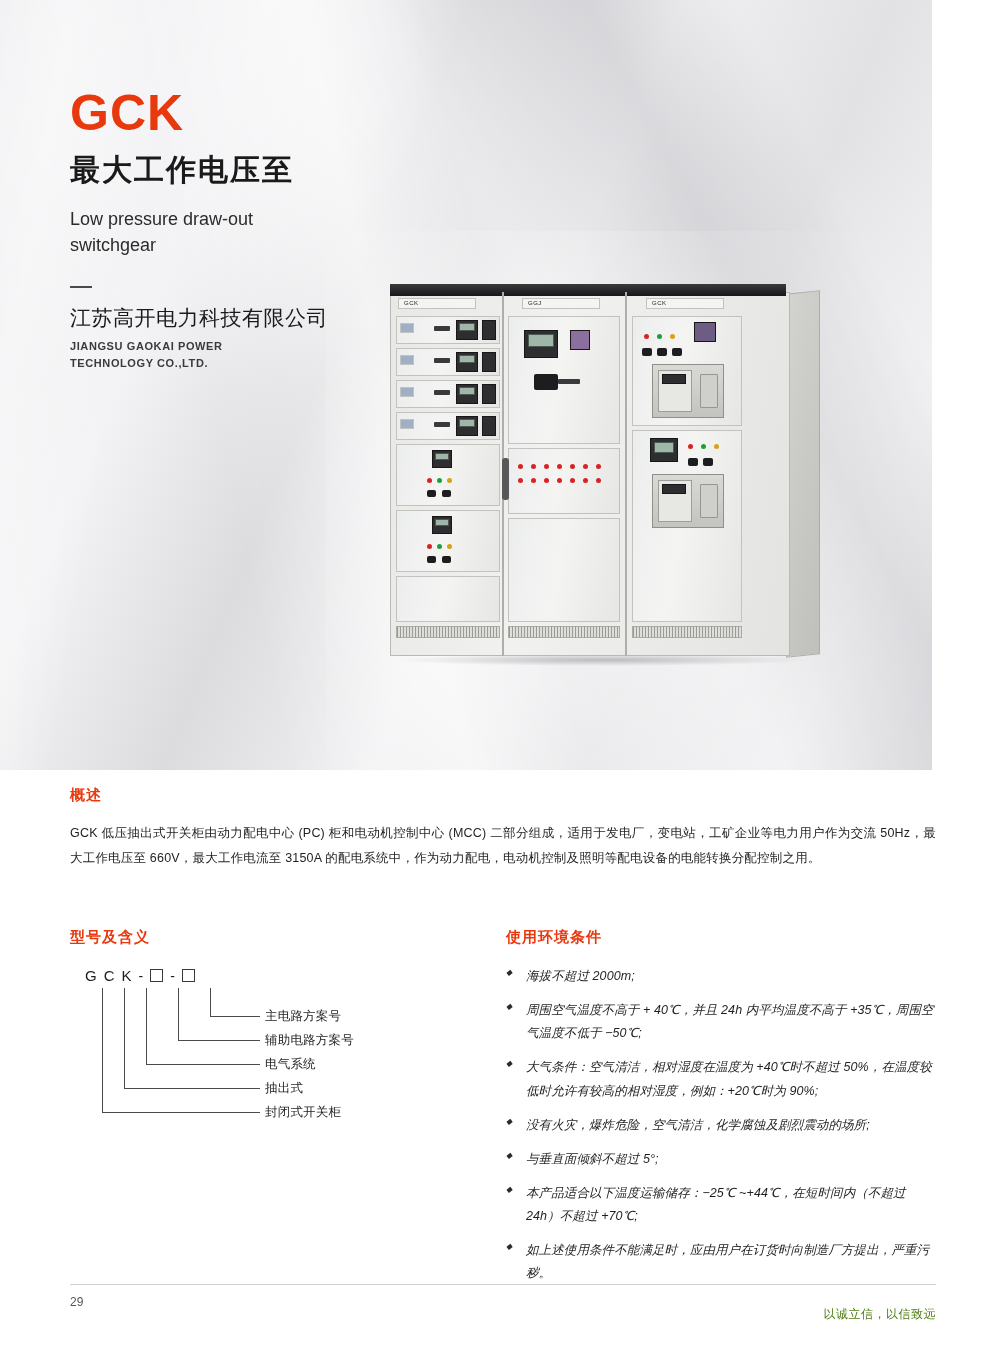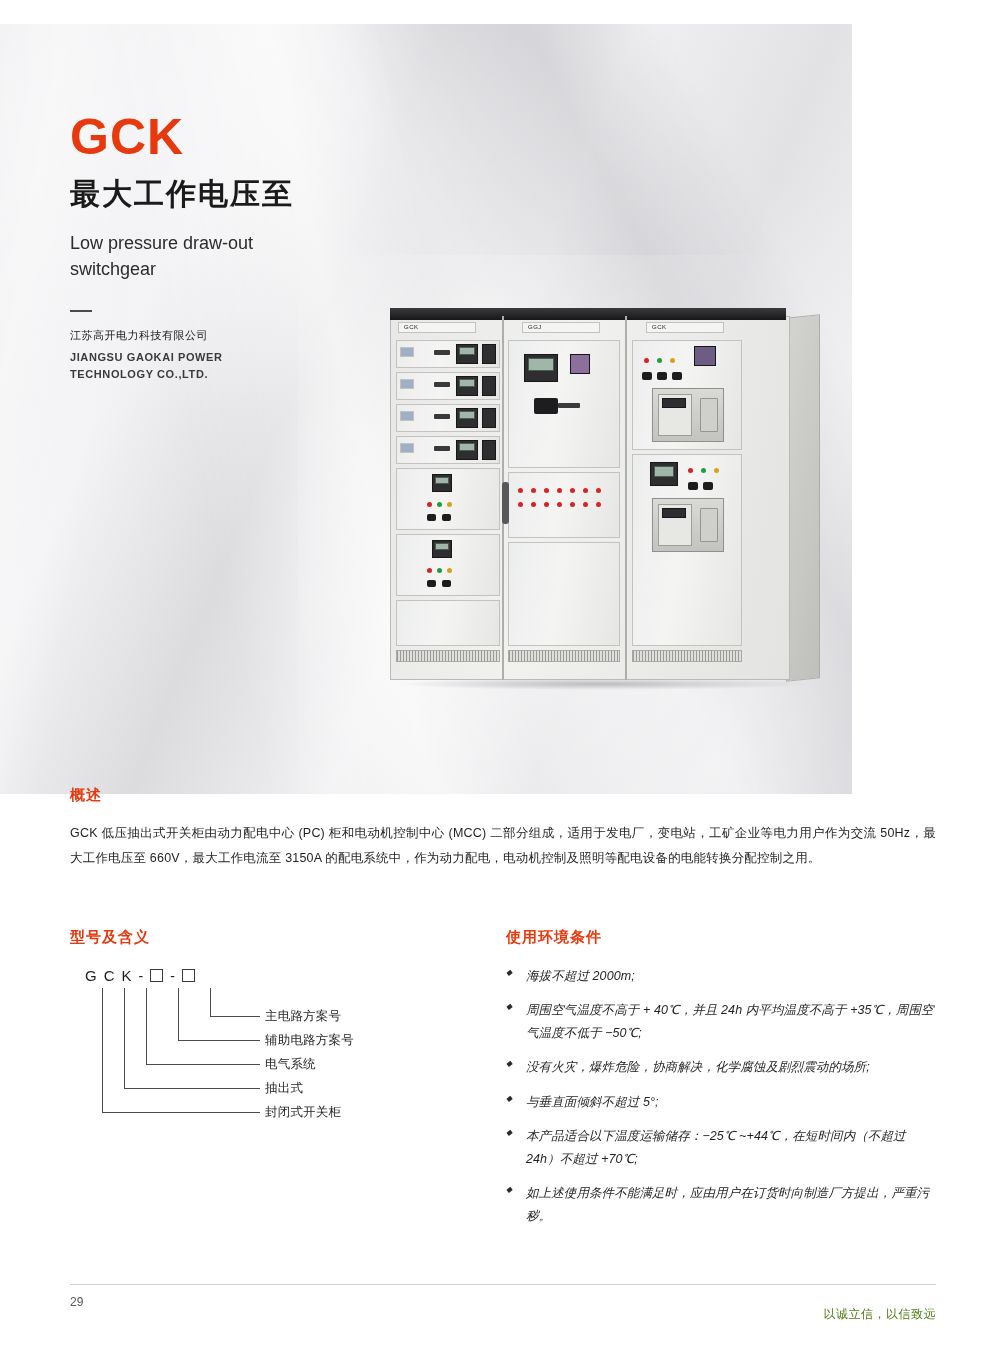--- a/index.html
+++ b/index.html
@@ -10,27 +10,26 @@
     font-family: "Liberation Sans", sans-serif;
     background: #ffffff;
     position: relative;
     overflow: hidden;
   }
 
   
   .hero {
     position: absolute;
     left: 0; top: 0;
-    width: 852px; height: 770px;
+    width: 932px; height: 770px;
     background:
       radial-gradient(ellipse 900px 500px at 20% 12%, #f4f4f6 0%, rgba(244,244,246,0) 60%),
       radial-gradient(ellipse 700px 600px at 85% 70%, #f0f0f2 0%, rgba(240,240,242,0) 65%),
       linear-gradient(112deg, #e9e9ec 0%, #f3f3f5 22%, #dcdcdf 38%, #f0f0f2 55%, #e2e2e5 72%, #f2f2f4 88%, #e4e4e7 100%);
     overflow: hidden;
-    margin-top: 24px;
   }
   .hero:before {
     content: "";
     position: absolute;
     left: -10%; top: -25%;
     width: 130%; height: 160%;
     background:
       linear-gradient(78deg, rgba(255,255,255,0) 30%, rgba(255,255,255,.55) 42%, rgba(255,255,255,0) 50%),
       linear-gradient(62deg, rgba(180,180,186,0) 55%, rgba(176,176,182,.35) 66%, rgba(180,180,186,0) 74%),
       linear-gradient(100deg, rgba(255,255,255,0) 5%, rgba(255,255,255,.45) 14%, rgba(255,255,255,0) 22%);
@@ -53,21 +52,21 @@
   }
   .title-cn {
     font-size: 30px; color: #1a1a1a; font-weight: bold;
     letter-spacing: 2px; margin: 0 0 18px 0; line-height: 1.2;
   }
   .title-en {
     font-size: 18px; color: #2b2b2b; line-height: 1.45;
     margin: 0; font-weight: 400; max-width: 250px;
   }
   .rule { width: 22px; height: 2px; background: #4a4a4a; margin: 28px 0 16px 0; }
-  .company-cn { font-size: 11px; color: #1a1a1a; margin: 0 0 6px 0; letter-spacing: .5px; }
+  .company-cn { font-size: 21px; color: #1a1a1a; margin: 0 0 6px 0; letter-spacing: .5px; }
   .company-en {
     font-size: 11px; color: #3a3a3a; line-height: 1.5; margin: 0;
     letter-spacing: .6px; max-width: 200px; font-weight: bold;
   }
 
   
   .cabinet-wrap { position: absolute; left: 372px; top: 278px; width: 470px; height: 400px; z-index: 4; }
   .cab {
     position: absolute;
     background: linear-gradient(100deg, #e8e9e6 0%, #f1f2ef 40%, #e3e4e1 100%);
@@ -358,21 +357,22 @@
         <div class="hline" style="left:17px; top:124px; width:158px;"></div>
         <div class="lbl" style="left:180px; top:116px;">封闭式开关柜</div>
       </div>
     </div>
 
     <div class="col-right">
       <div class="sec-title">使用环境条件</div>
       <ul class="cond-list">
         <li>海拔不超过 2000m;</li>
         <li>周围空气温度不高于 + 40℃，并且 24h 内平均温度不高于 +35℃，周围空气温度不低于 −50℃;</li>
-        <li>没有火灾，爆炸危险，协商解决，化学腐蚀及剧烈震动的场所;</li>
+        <li>大气条件：空气清洁，相对湿度在温度为 +40℃时不超过 50%，在温度较低时允许有较高的相对湿度，例如：+20℃时为 90%;</li>
+        <li>没有火灾，爆炸危险，空气清洁，化学腐蚀及剧烈震动的场所;</li>
         <li>与垂直面倾斜不超过 5°;</li>
         <li>本产品适合以下温度运输储存：−25℃ ~+44℃，在短时间内（不超过 24h）不超过 +70℃;</li>
         <li>如上述使用条件不能满足时，应由用户在订货时向制造厂方提出，严重污秽。</li>
       </ul>
     </div>
   </div>
 </div>
 
 <div class="footer-rule"></div>
 <div class="page-num">29</div>

